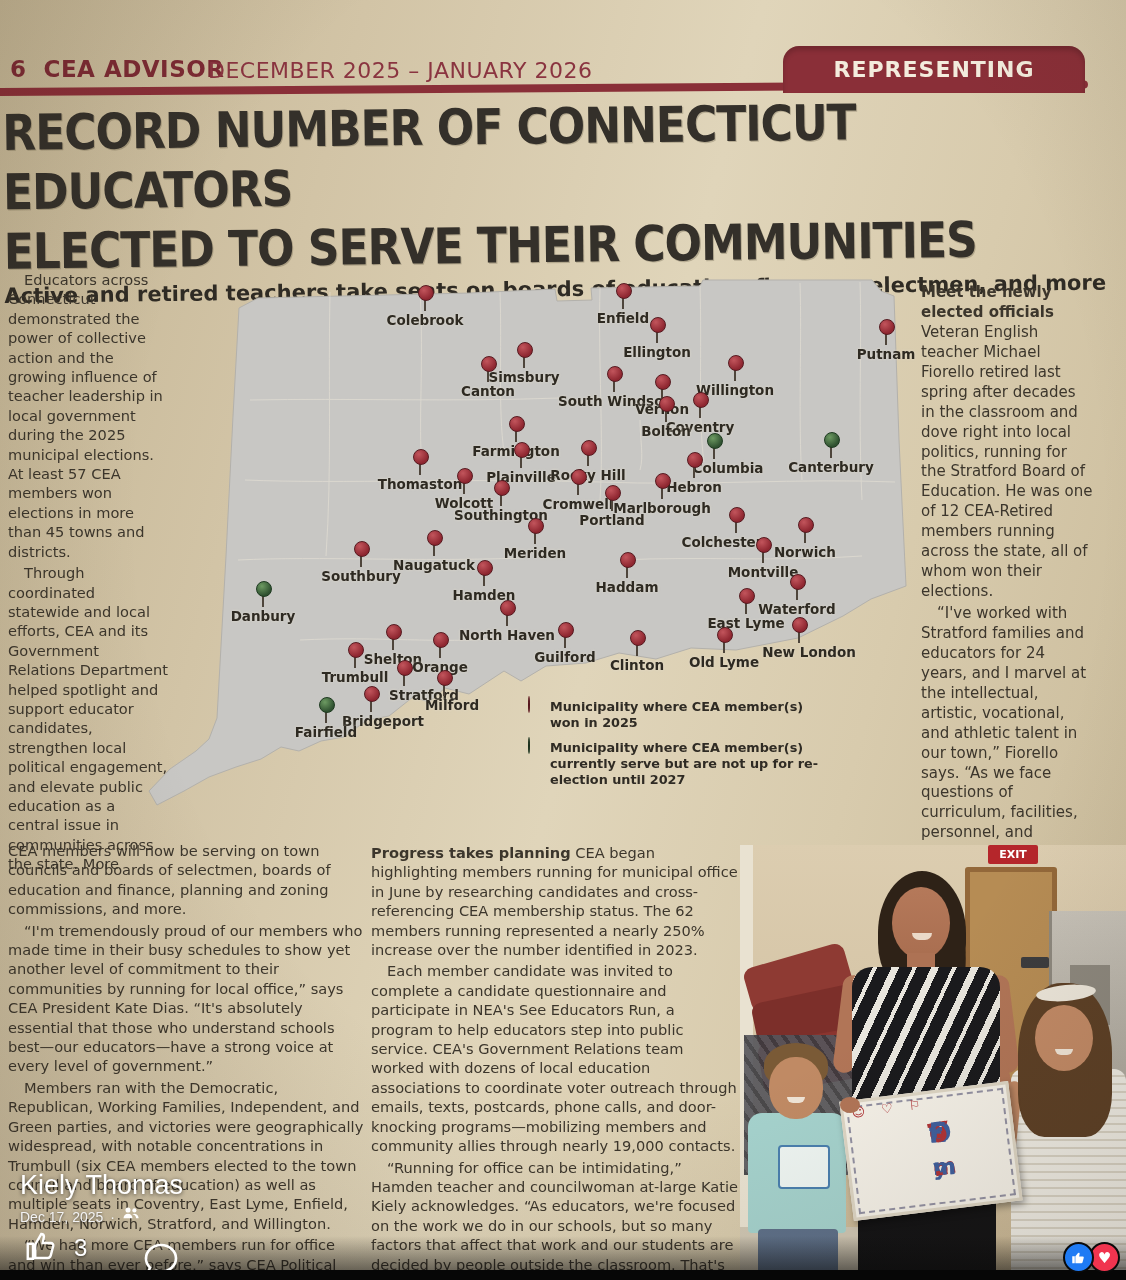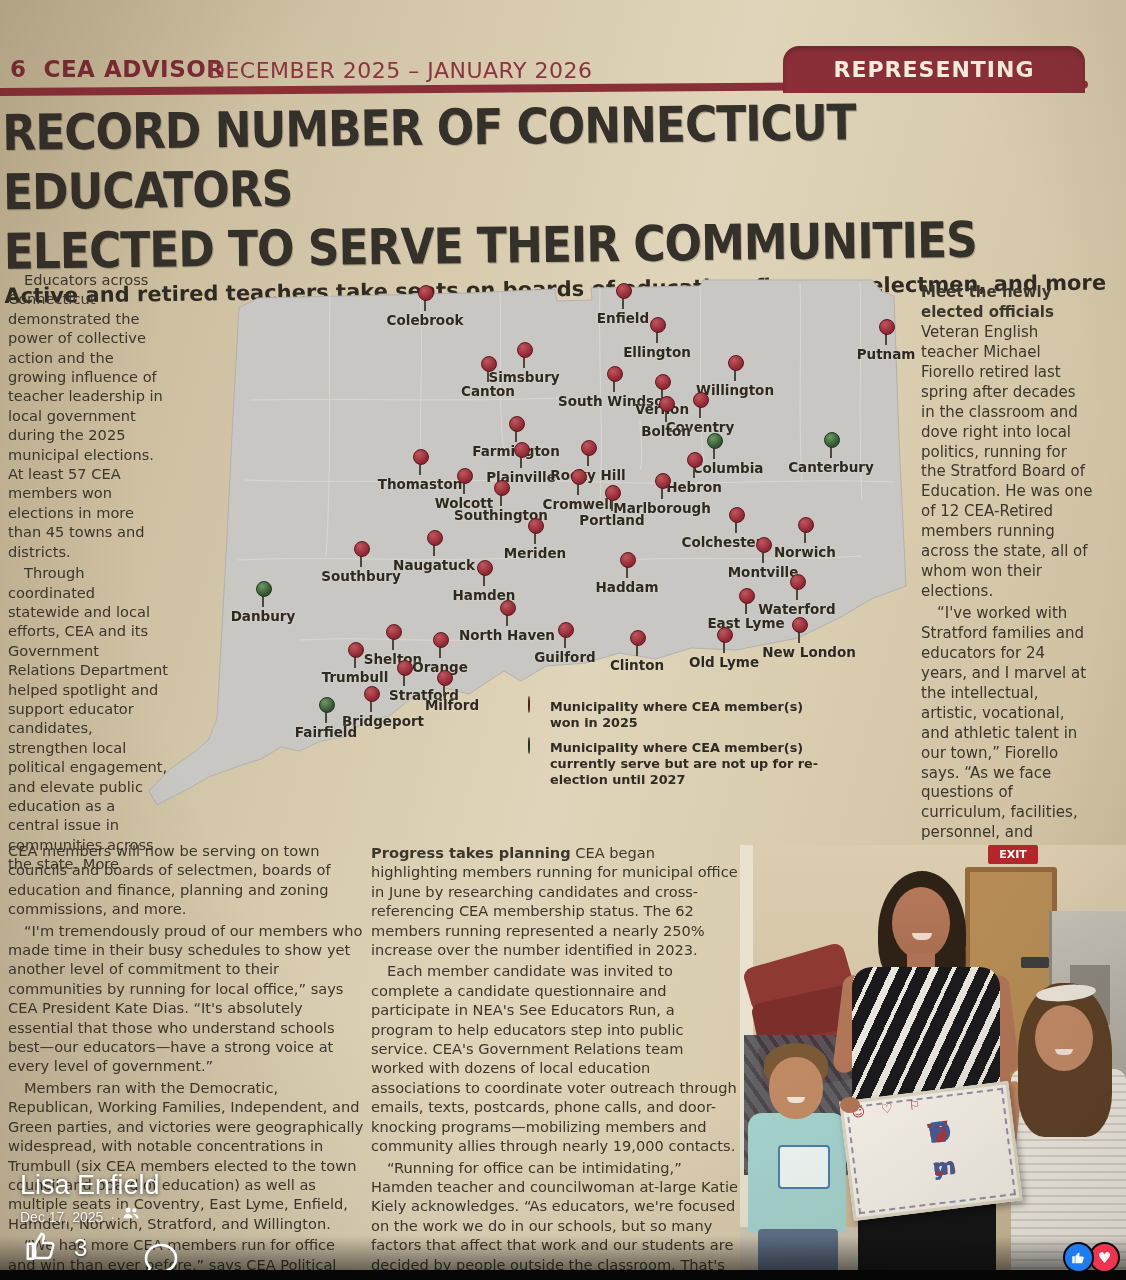--- a/index.html
+++ b/index.html
@@ -466,21 +466,21 @@
           <span class="c2">y</span>
           <span class="c1">&nbsp;</span>
           <span class="c2">m</span>
           <span class="c1">o</span>
           <span class="c2">m</span>
           <span class="c1">.</span>
         </div>
     </div>
   </div>
 
-  <div class="author">Lisa Enfield</div>
+  <div class="author">Kiely Thomas</div>
   <div class="post-meta">
     <span>Dec 17, 2025</span>
     <span>·</span>
     <span>
       <svg width="18" height="18" viewBox="0 0 24 24" fill="#fff">
           <circle cx="8" cy="8" r="3.4"></circle>
           <path d="M2 19c0-3.3 2.7-6 6-6s6 2.7 6 6z"></path>
           <circle cx="16.5" cy="8.5" r="2.8"></circle>
           <path d="M13.6 13.6c2.9.3 5.2 2.6 5.2 5.4h3.4c0-3-2.2-5.6-5.2-6z"></path>
         </svg>

